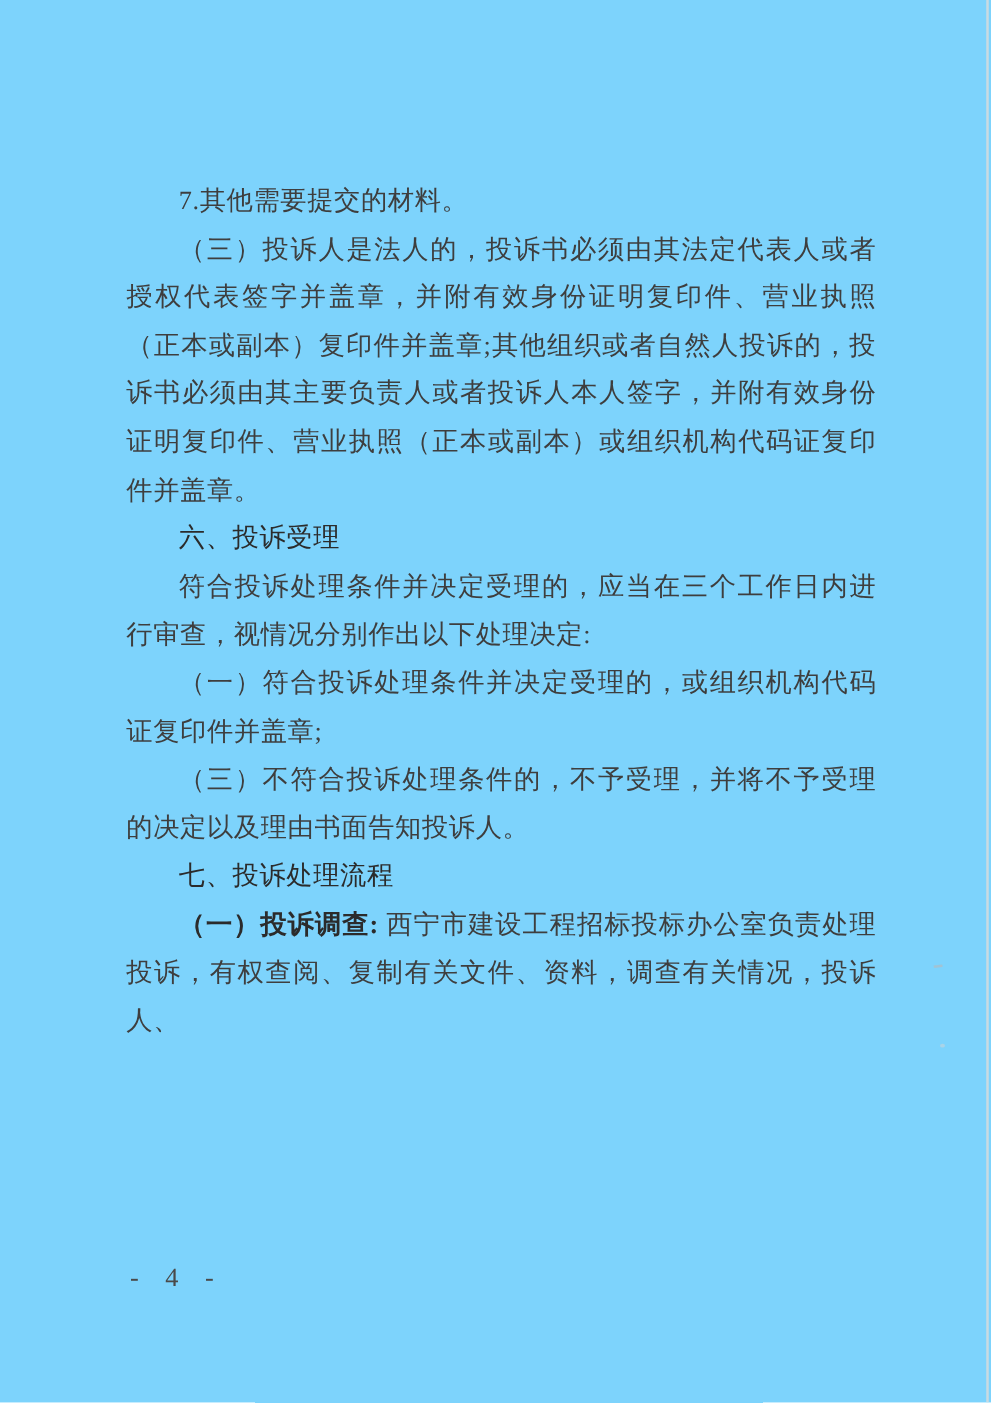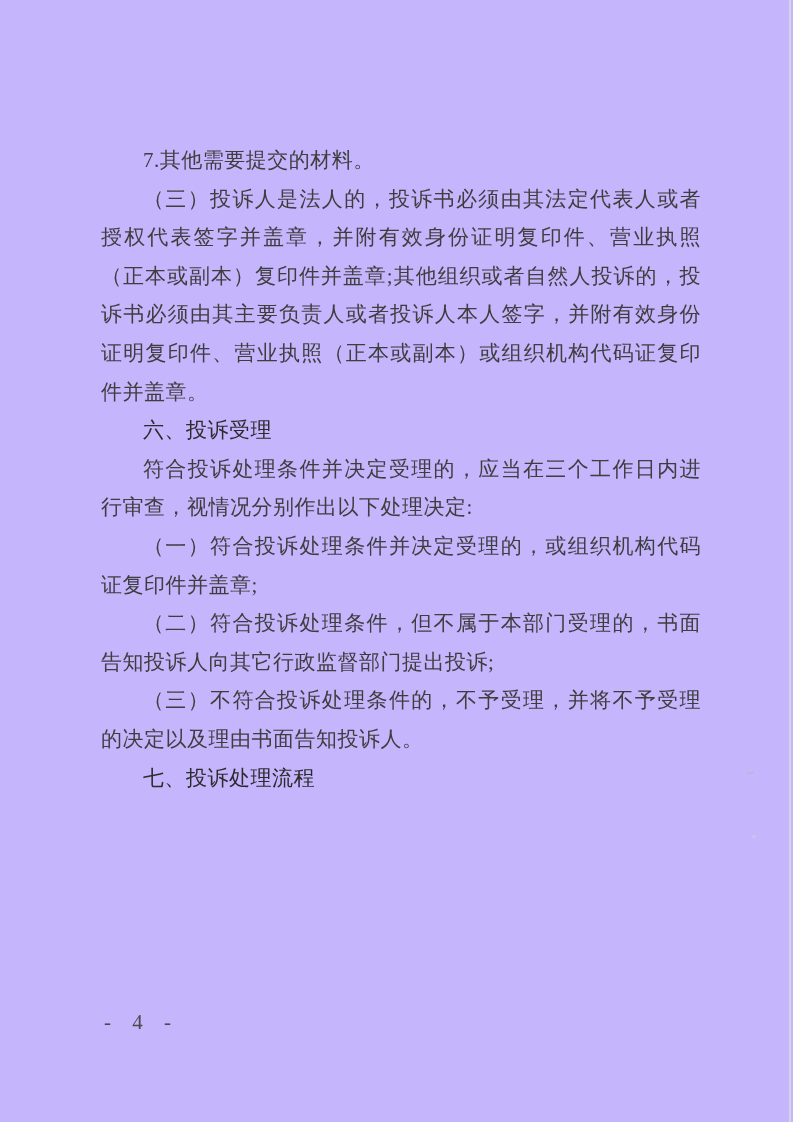--- a/index.html
+++ b/index.html
@@ -4,21 +4,21 @@
 <style>
   html, body {
     margin: 0;
     padding: 0;
     background: #ffffff;
   }
   .page {
     position: relative;
     width: 793px;
     height: 1122px;
-    background: #c4b5fd;
+    background: #7dd3fc;
     overflow: hidden;
     font-family: "Liberation Serif", "DejaVu Serif", serif;
   }
   .content {
     position: absolute;
     left: 101px;
     top: 141px;
     width: 600px;
     color: #3e3e3e;
     font-size: 21px;
@@ -83,23 +83,25 @@
 <body>
 
 <div class="page">
 
   <div class="content">
     <p class="body">7.其他需要提交的材料。</p>
     <p class="body">（三）投诉人是法人的，投诉书必须由其法定代表人或者授权代表签字并盖章，并附有效身份证明复印件、营业执照（正本或副本）复印件并盖章;其他组织或者自然人投诉的，投诉书必须由其主要负责人或者投诉人本人签字，并附有效身份证明复印件、营业执照（正本或副本）或组织机构代码证复印件并盖章。</p>
     <p class="heading">六、投诉受理</p>
     <p class="body">符合投诉处理条件并决定受理的，应当在三个工作日内进行审查，视情况分别作出以下处理决定:</p>
     <p class="body">（一）符合投诉处理条件并决定受理的，或组织机构代码证复印件并盖章;</p>
-    <p class="body">（二）符合投诉处理条件，但不属于本部门受理的，书面告知投诉人向其它行政监督部门提出投诉;</p>
     <p class="body">（三）不符合投诉处理条件的，不予受理，并将不予受理的决定以及理由书面告知投诉人。</p>
     <p class="heading">七、投诉处理流程</p>
+    <p class="body">
+      <span class="lead">（一）投诉调查: </span><span>西宁市建设工程招标投标办公室负责处理投诉，有权查阅、复制有关文件、资料，调查有关情况，投诉人、</span>
+    </p>
   </div>
 
   <div class="footer">- 4 -</div>
 
   <div class="scan-edge"></div>
   <div class="speck-1"></div>
   <div class="speck-2"></div>
 
 </div>
 

